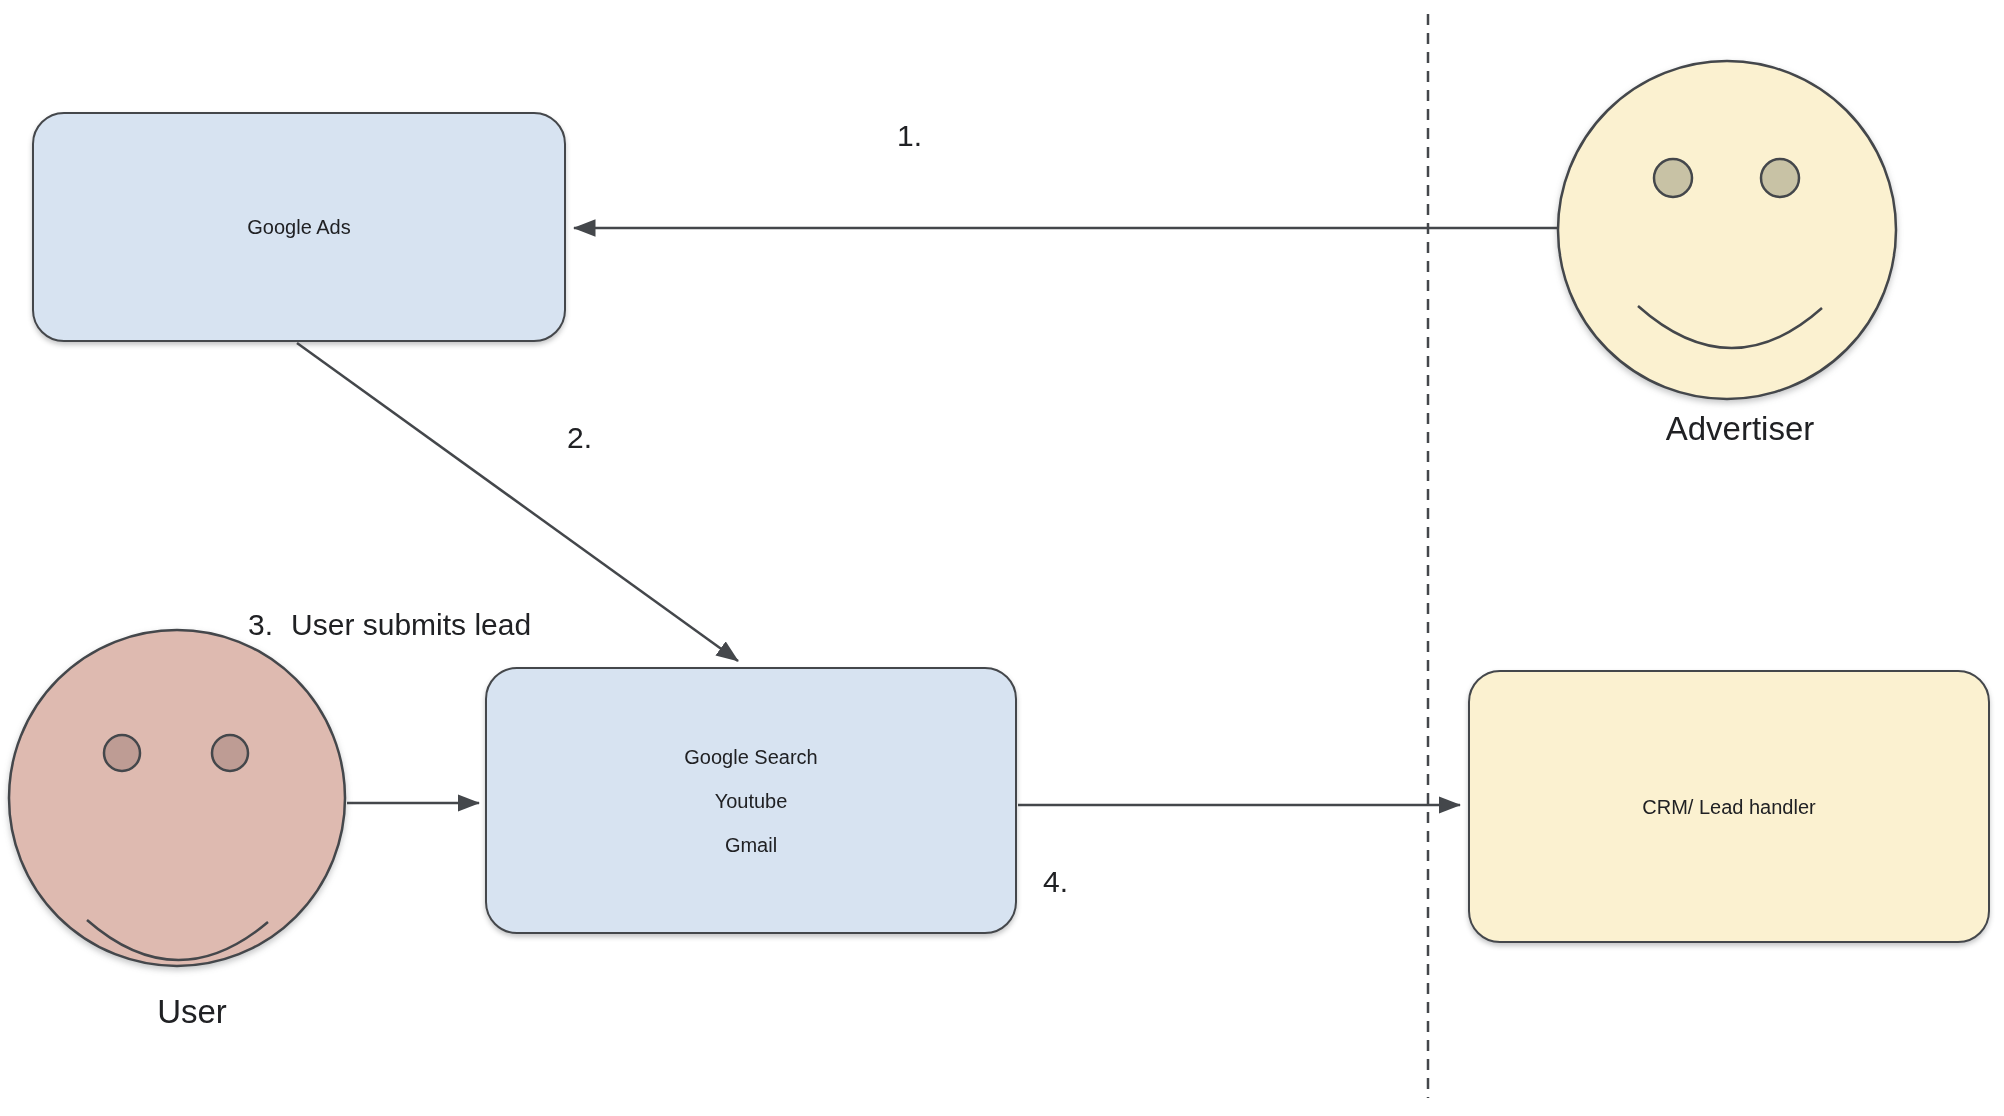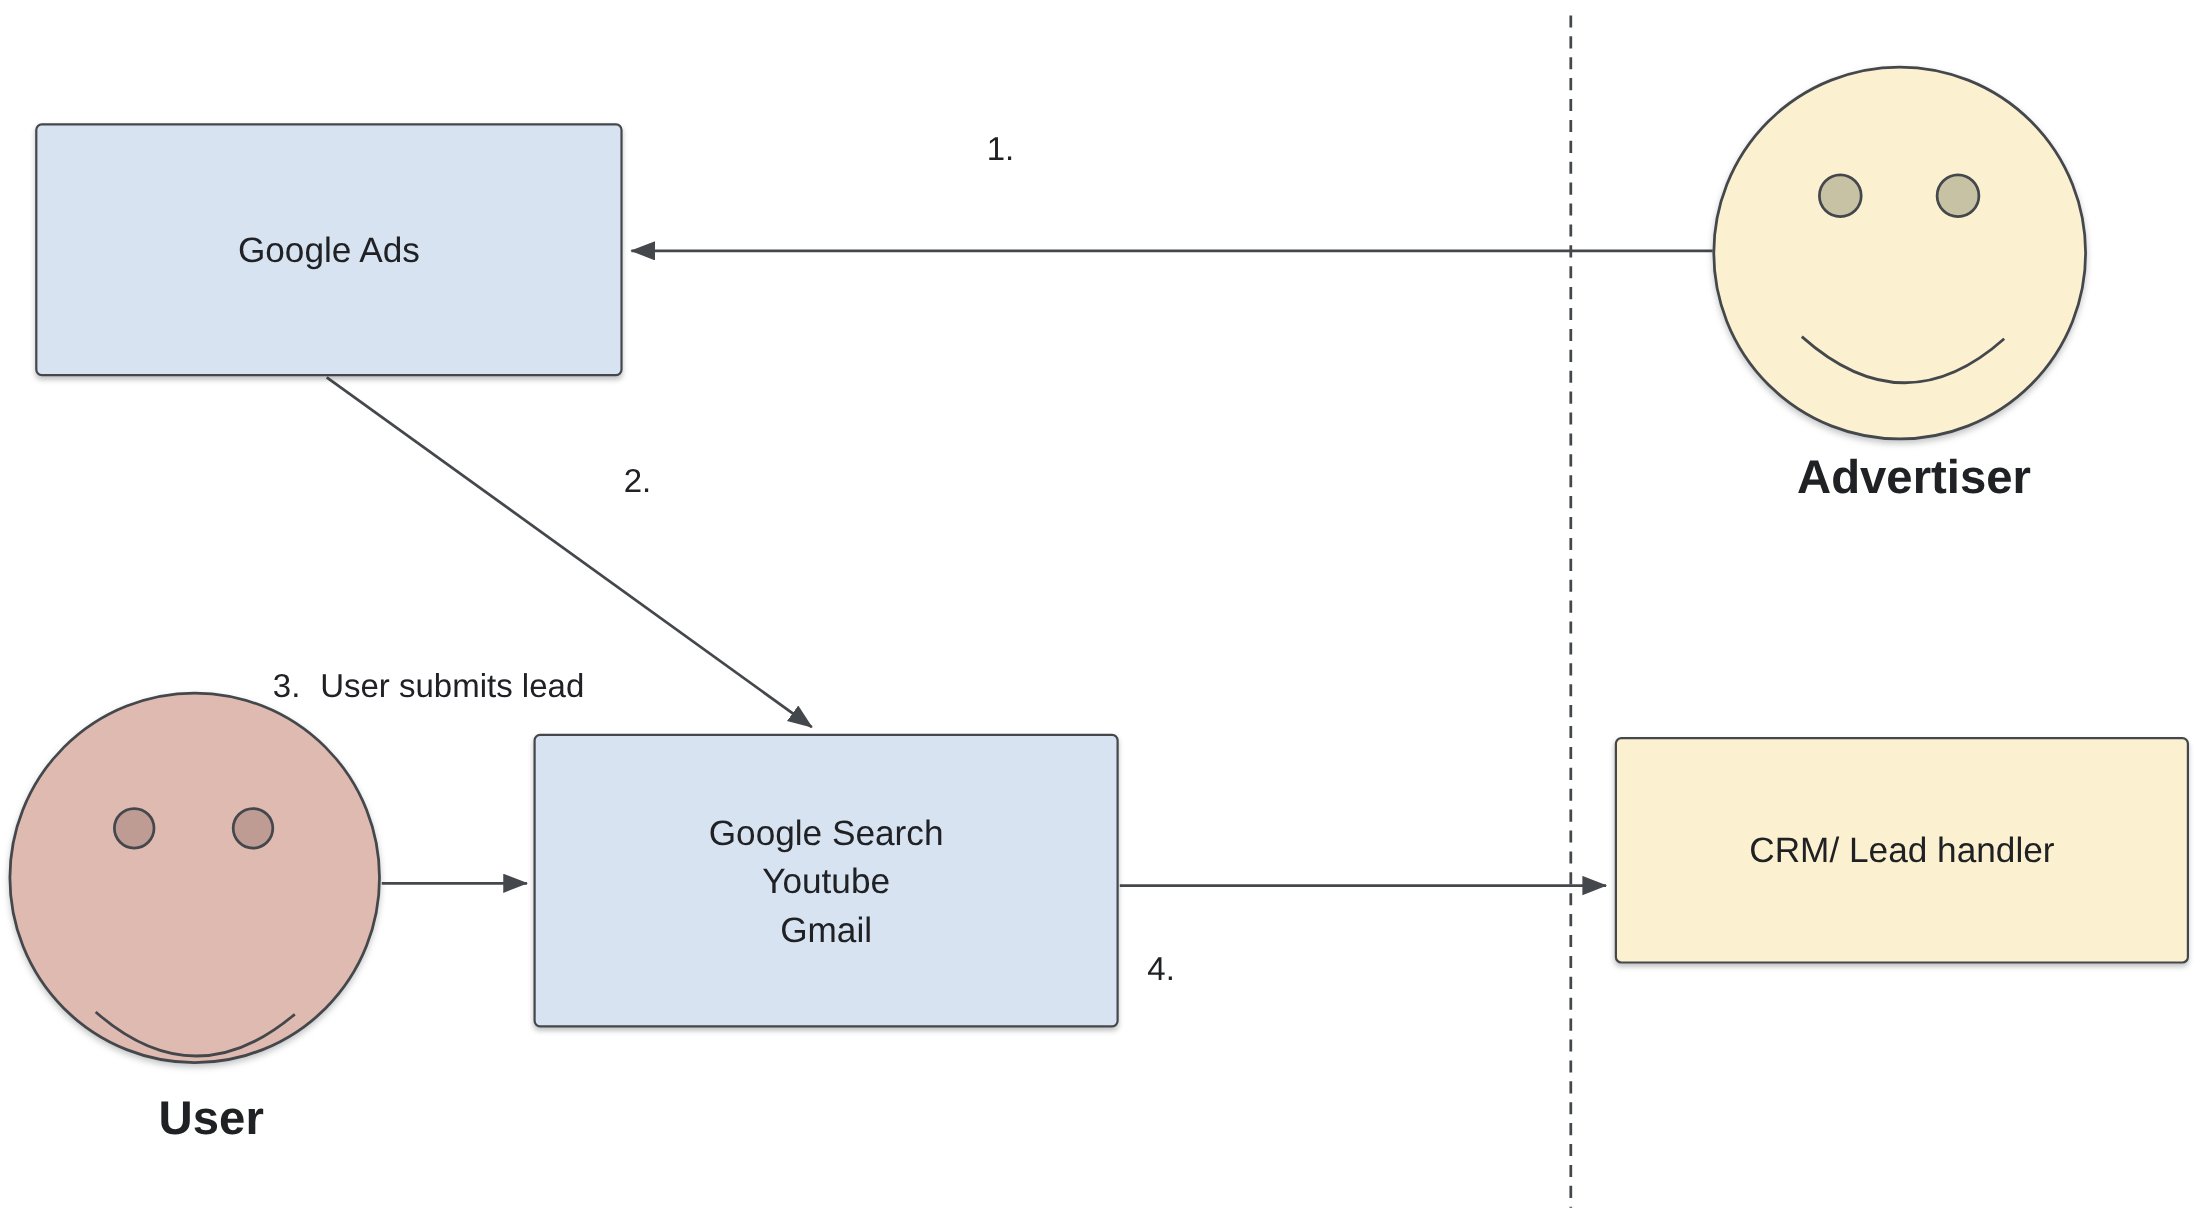--- a/index.html
+++ b/index.html
@@ -8,45 +8,45 @@
     --face-pink:#DEBAB0; --eye-olive:#C8C2A5; --eye-mauve:#BE9C94;
   }
   *{box-sizing:border-box;}
   html,body{margin:0;padding:0;background:var(--background);}
   body{font-family:"Liberation Sans","DejaVu Sans",sans-serif;color:var(--text);}
   .canvas{position:relative;width:2004px;height:1116px;background:var(--background);overflow:hidden;}
   .layer{position:absolute;left:0;top:0;width:100%;height:100%;}
 
   .node{
     position:absolute;display:flex;align-items:center;justify-content:center;
-    border:2.5px solid var(--line);border-radius:6px;
+    border:2.5px solid var(--line);border-radius:32px;
     box-shadow:0 3px 5px rgba(60,64,67,.30);
-    font-size:32px;line-height:44px;text-align:center;color:var(--text);
+    font-size:20px;line-height:44px;text-align:center;color:var(--text);
   }
   .node.blue{background:var(--node-blue);}
   .node.yellow{background:var(--node-yellow);}
   .node-label{white-space:pre-line;}
 
   #node-google-ads{left:32px;top:112px;width:534px;height:230px;}
   #node-google-surfaces{left:485px;top:667px;width:532px;height:267px;}
-  #node-crm{left:1468px;top:670px;width:522px;height:206px;}
+  #node-crm{left:1468px;top:670px;width:522px;height:273px;}
 
   .step{
     position:absolute;display:flex;align-items:flex-start;
     font-size:30px;line-height:47px;color:var(--text);
   }
   .step .num{margin-right:18px;}
   .step .txt{white-space:pre-line;}
   #step-1{left:897px;top:112px;}
   #step-2{left:567px;top:414px;}
   #step-3{left:248px;top:601px;}
   #step-4{left:1043px;top:858px;}
 
   .actor-label{
-    position:absolute;font-weight:bold;font-size:43px;color:var(--text);
+    position:absolute;font-weight:normal;font-size:33px;color:var(--text);
     transform:translateX(-50%);white-space:nowrap;
   }
   #label-advertiser{left:1740px;top:410px;}
   #label-user{left:192px;top:993px;}
 
   svg .shape{filter:drop-shadow(0 3px 3px rgba(60,64,67,.30));}
 </style>
 </head>
 <body>
 

